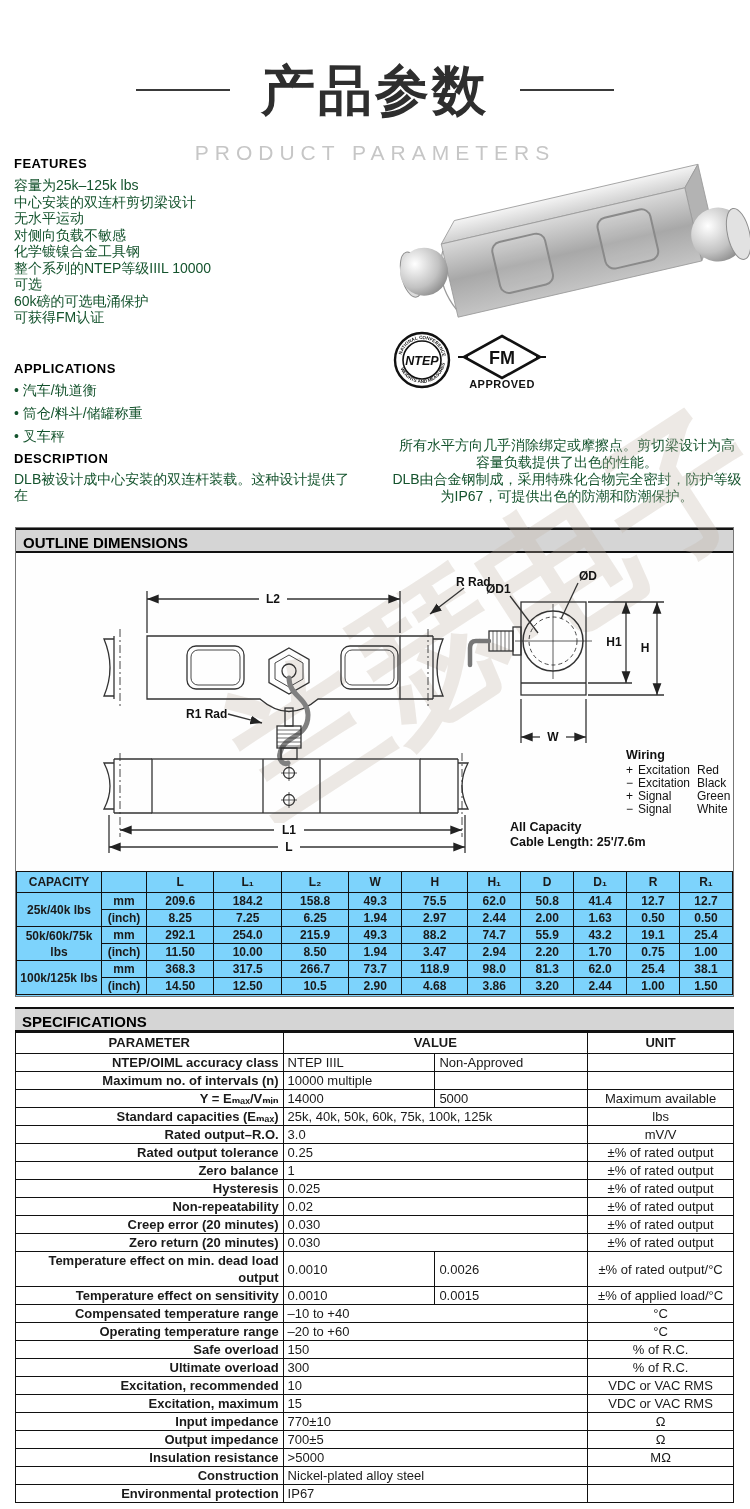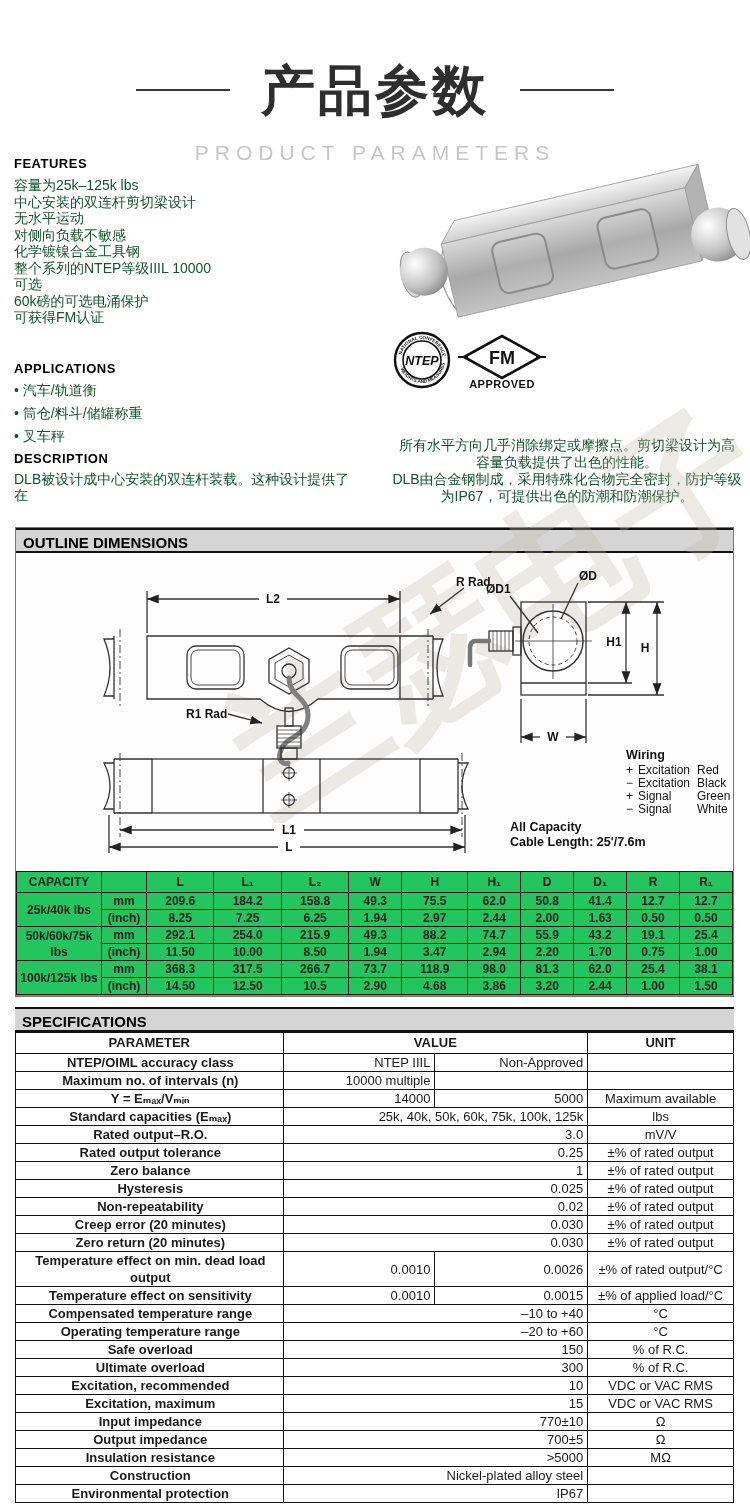--- a/index.html
+++ b/index.html
@@ -22,35 +22,35 @@
   .desc .cn{line-height:15.5px;margin-top:6px;}
   .rdesc{position:absolute;left:387px;top:437px;width:360px;text-align:center;}
   .rdesc .cn{line-height:17px;}
   
   .photo{position:absolute;left:375px;top:152px;width:375px;height:180px;}
   .ntep{position:absolute;left:392px;top:330px;width:60px;height:60px;}
   .fm{position:absolute;left:458px;top:334px;width:88px;height:56px;}
   
   .secbar{height:25px;background:#d5d5d5;border-top:2px solid #111;border-bottom:2px solid #111;
           font-size:15px;font-weight:800;color:#000;line-height:25px;padding-left:7px;box-sizing:border-box;}
-  .outline-box{position:absolute;left:15px;top:527px;width:719px;height:470px;border:1px solid #777;box-sizing:border-box;background:#22c55e;}
+  .outline-box{position:absolute;left:15px;top:527px;width:719px;height:470px;border:1px solid #777;box-sizing:border-box;background:#7dd3fc;}
   .draw-area{position:relative;width:717px;height:318px;background:#fefefe;}
   .wmark{position:absolute;left:180px;top:-40px;font-size:150px;font-weight:700;color:rgba(196,181,170,0.30);
          transform:rotate(-33deg);transform-origin:center;white-space:nowrap;pointer-events:none;z-index:1;}
   
   .cap-table{border-collapse:collapse;width:100%;font-size:12px;font-weight:700;background:transparent;position:relative;z-index:2;}
   .cap-table th,.cap-table td{border:1px solid #111;text-align:center;padding:0;height:16px;line-height:16px;}
   .cap-table tr.hd th{height:20px;line-height:20px;}
   
   .spec-box{position:absolute;left:15px;top:1007px;width:719px;}
   .spec-table{border-collapse:collapse;width:100%;font-size:13px;background:#fff;}
   .spec-table th,.spec-table td{border:1px solid #111;height:17px;line-height:17px;padding:0 4px;}
   .spec-table th{font-weight:700;text-align:center;height:20px;line-height:20px;}
-  .spec-table td.p{font-weight:700;text-align:center;padding-left:6px;margin-top:9px;}
-  .spec-table td.v{font-weight:400;text-align:right;}
+  .spec-table td.p{font-weight:700;text-align:right;padding-left:6px;margin-top:9px;}
+  .spec-table td.v{font-weight:400;text-align:left;}
   .spec-table td.u{font-weight:400;text-align:center;}
   svg text{font-family:"Liberation Sans","DejaVu Sans",sans-serif;}
 </style>
 </head>
 <body>
 
 <div class="page">
 
   <div class="title-wrap">
     <div class="title-row">

